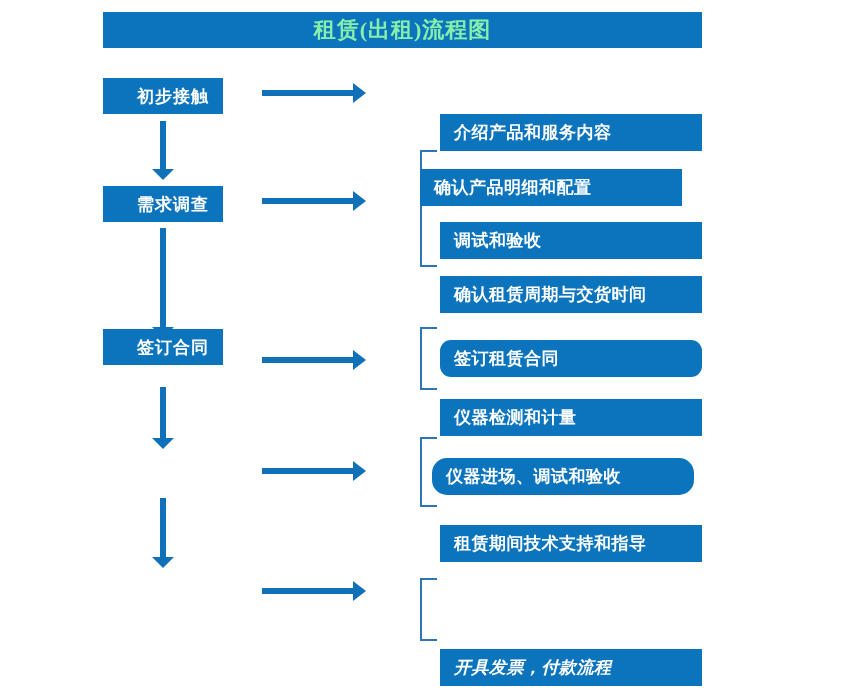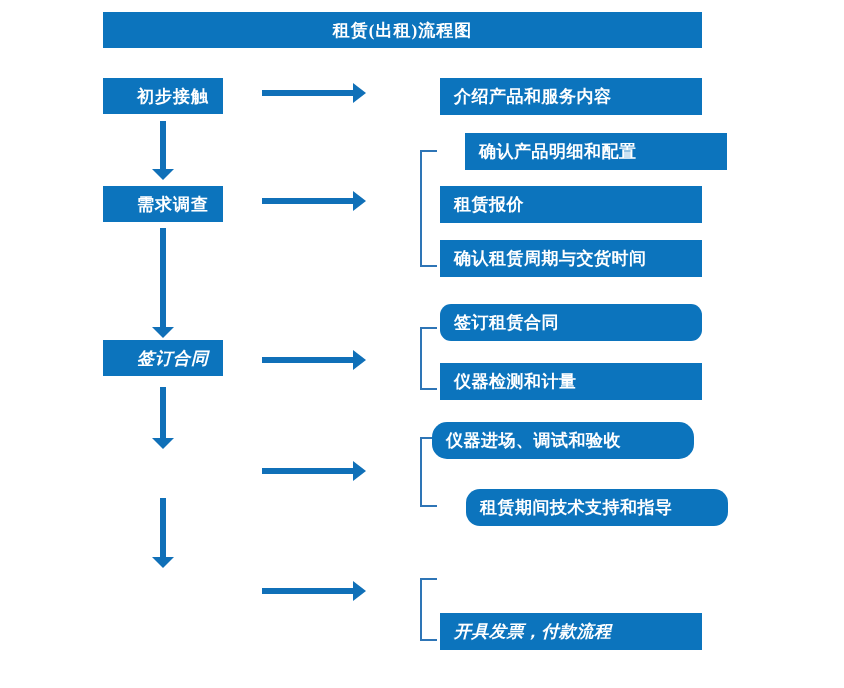--- a/index.html
+++ b/index.html
@@ -25,29 +25,30 @@
     justify-content:center;
     font-size:17px;
     letter-spacing:1px;
   }
   .box-right{
     width:262px;height:37px;
     justify-content:flex-start;
     padding-left:14px;
     font-size:17px;
     letter-spacing:0.5px;
+    margin-top:36px;
   }
   .title-bar{
     position:absolute;
     left:103px;top:12px;
     width:599px;height:36px;
     background:#0c74bd;
-    color:#ffffff;
+    color:#86efac;
     font-weight:bold;
-    font-size:17px;
+    font-size:22px;
     display:flex;align-items:center;justify-content:center;
     letter-spacing:1px;
   }
 
   
   .h-arrow{position:absolute;height:20px;}
   .h-arrow .shaft{
     position:absolute;left:0;top:7px;
     height:6px;background:#1070b8;
   }
@@ -103,30 +104,30 @@
 
   <div class="box box-left" style="left:103px;top:186px;">需求调查</div>
 
   <div class="h-arrow" style="left:262px;top:191px;width:104px;">
     <div class="shaft" style="width:92px;"></div>
     <div class="head"></div>
   </div>
 
   <div class="bracket" style="left:420px;top:150px;height:117px;"></div>
 
-  <div class="box box-right" style="left:465px;top:133px;">确认产品明细和配置</div>
-  <div class="box box-right" style="left:440px;top:186px;">租赁报价</div>
+  <div class="box box-right" style="left:420px;top:133px;">确认产品明细和配置</div>
+  <div class="box box-right" style="left:440px;top:186px;">调试和验收</div>
   <div class="box box-right" style="left:440px;top:240px;">确认租赁周期与交货时间</div>
 
   <div class="v-arrow" style="left:152px;top:228px;height:110px;">
     <div class="shaft" style="height:99px;"></div>
     <div class="head"></div>
   </div>
 
-  <div class="box box-left" style="left:103px;top:340px;font-style:italic;">签订合同</div>
+  <div class="box box-left" style="left:103px;top:329px;">签订合同</div>
 
   <div class="h-arrow" style="left:262px;top:350px;width:104px;">
     <div class="shaft" style="width:92px;"></div>
     <div class="head"></div>
   </div>
 
   <div class="bracket" style="left:420px;top:327px;height:63px;"></div>
 
   <div class="box box-right" style="left:440px;top:304px;border-radius:11px;">签订租赁合同</div>
   <div class="box box-right" style="left:440px;top:363px;">仪器检测和计量</div>
@@ -138,21 +139,21 @@
 
 
   <div class="h-arrow" style="left:262px;top:461px;width:104px;">
     <div class="shaft" style="width:92px;"></div>
     <div class="head"></div>
   </div>
 
   <div class="bracket" style="left:420px;top:437px;height:70px;"></div>
 
   <div class="box box-right" style="left:432px;top:422px;border-radius:15px;">仪器进场、调试和验收</div>
-  <div class="box box-right" style="left:466px;top:489px;border-radius:14px;">租赁期间技术支持和指导</div>
+  <div class="box box-right" style="left:440px;top:489px;">租赁期间技术支持和指导</div>
 
   <div class="v-arrow" style="left:152px;top:498px;height:70px;">
     <div class="shaft" style="height:59px;"></div>
     <div class="head"></div>
   </div>
 
 
   <div class="h-arrow" style="left:262px;top:581px;width:104px;">
     <div class="shaft" style="width:92px;"></div>
     <div class="head"></div>

